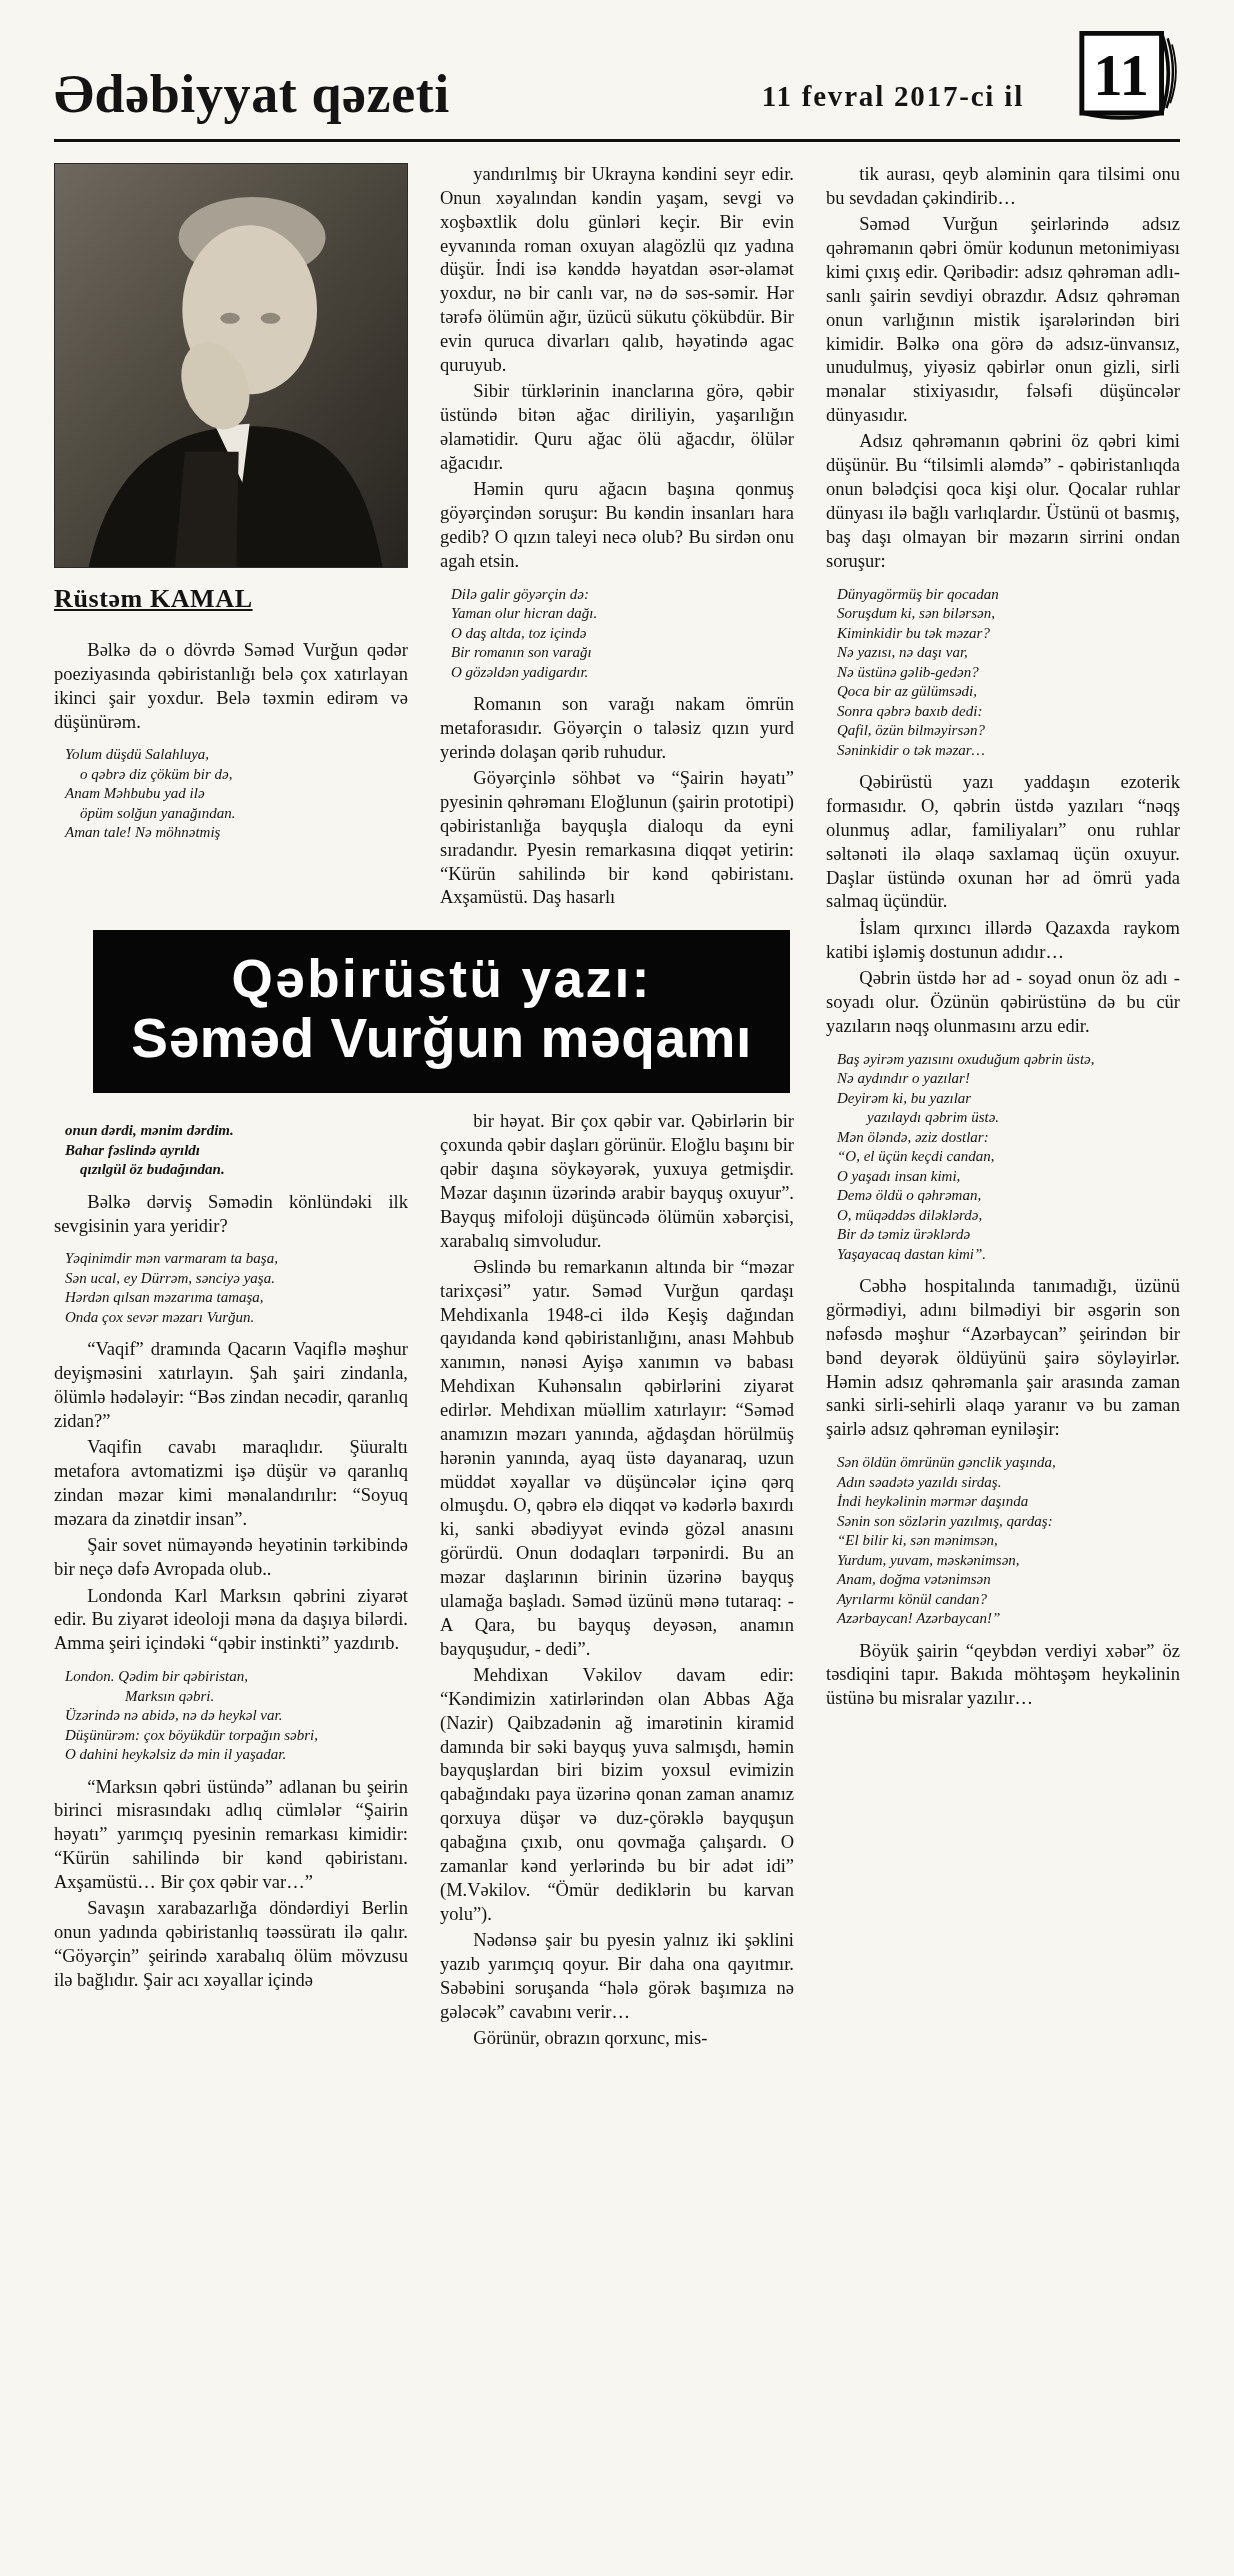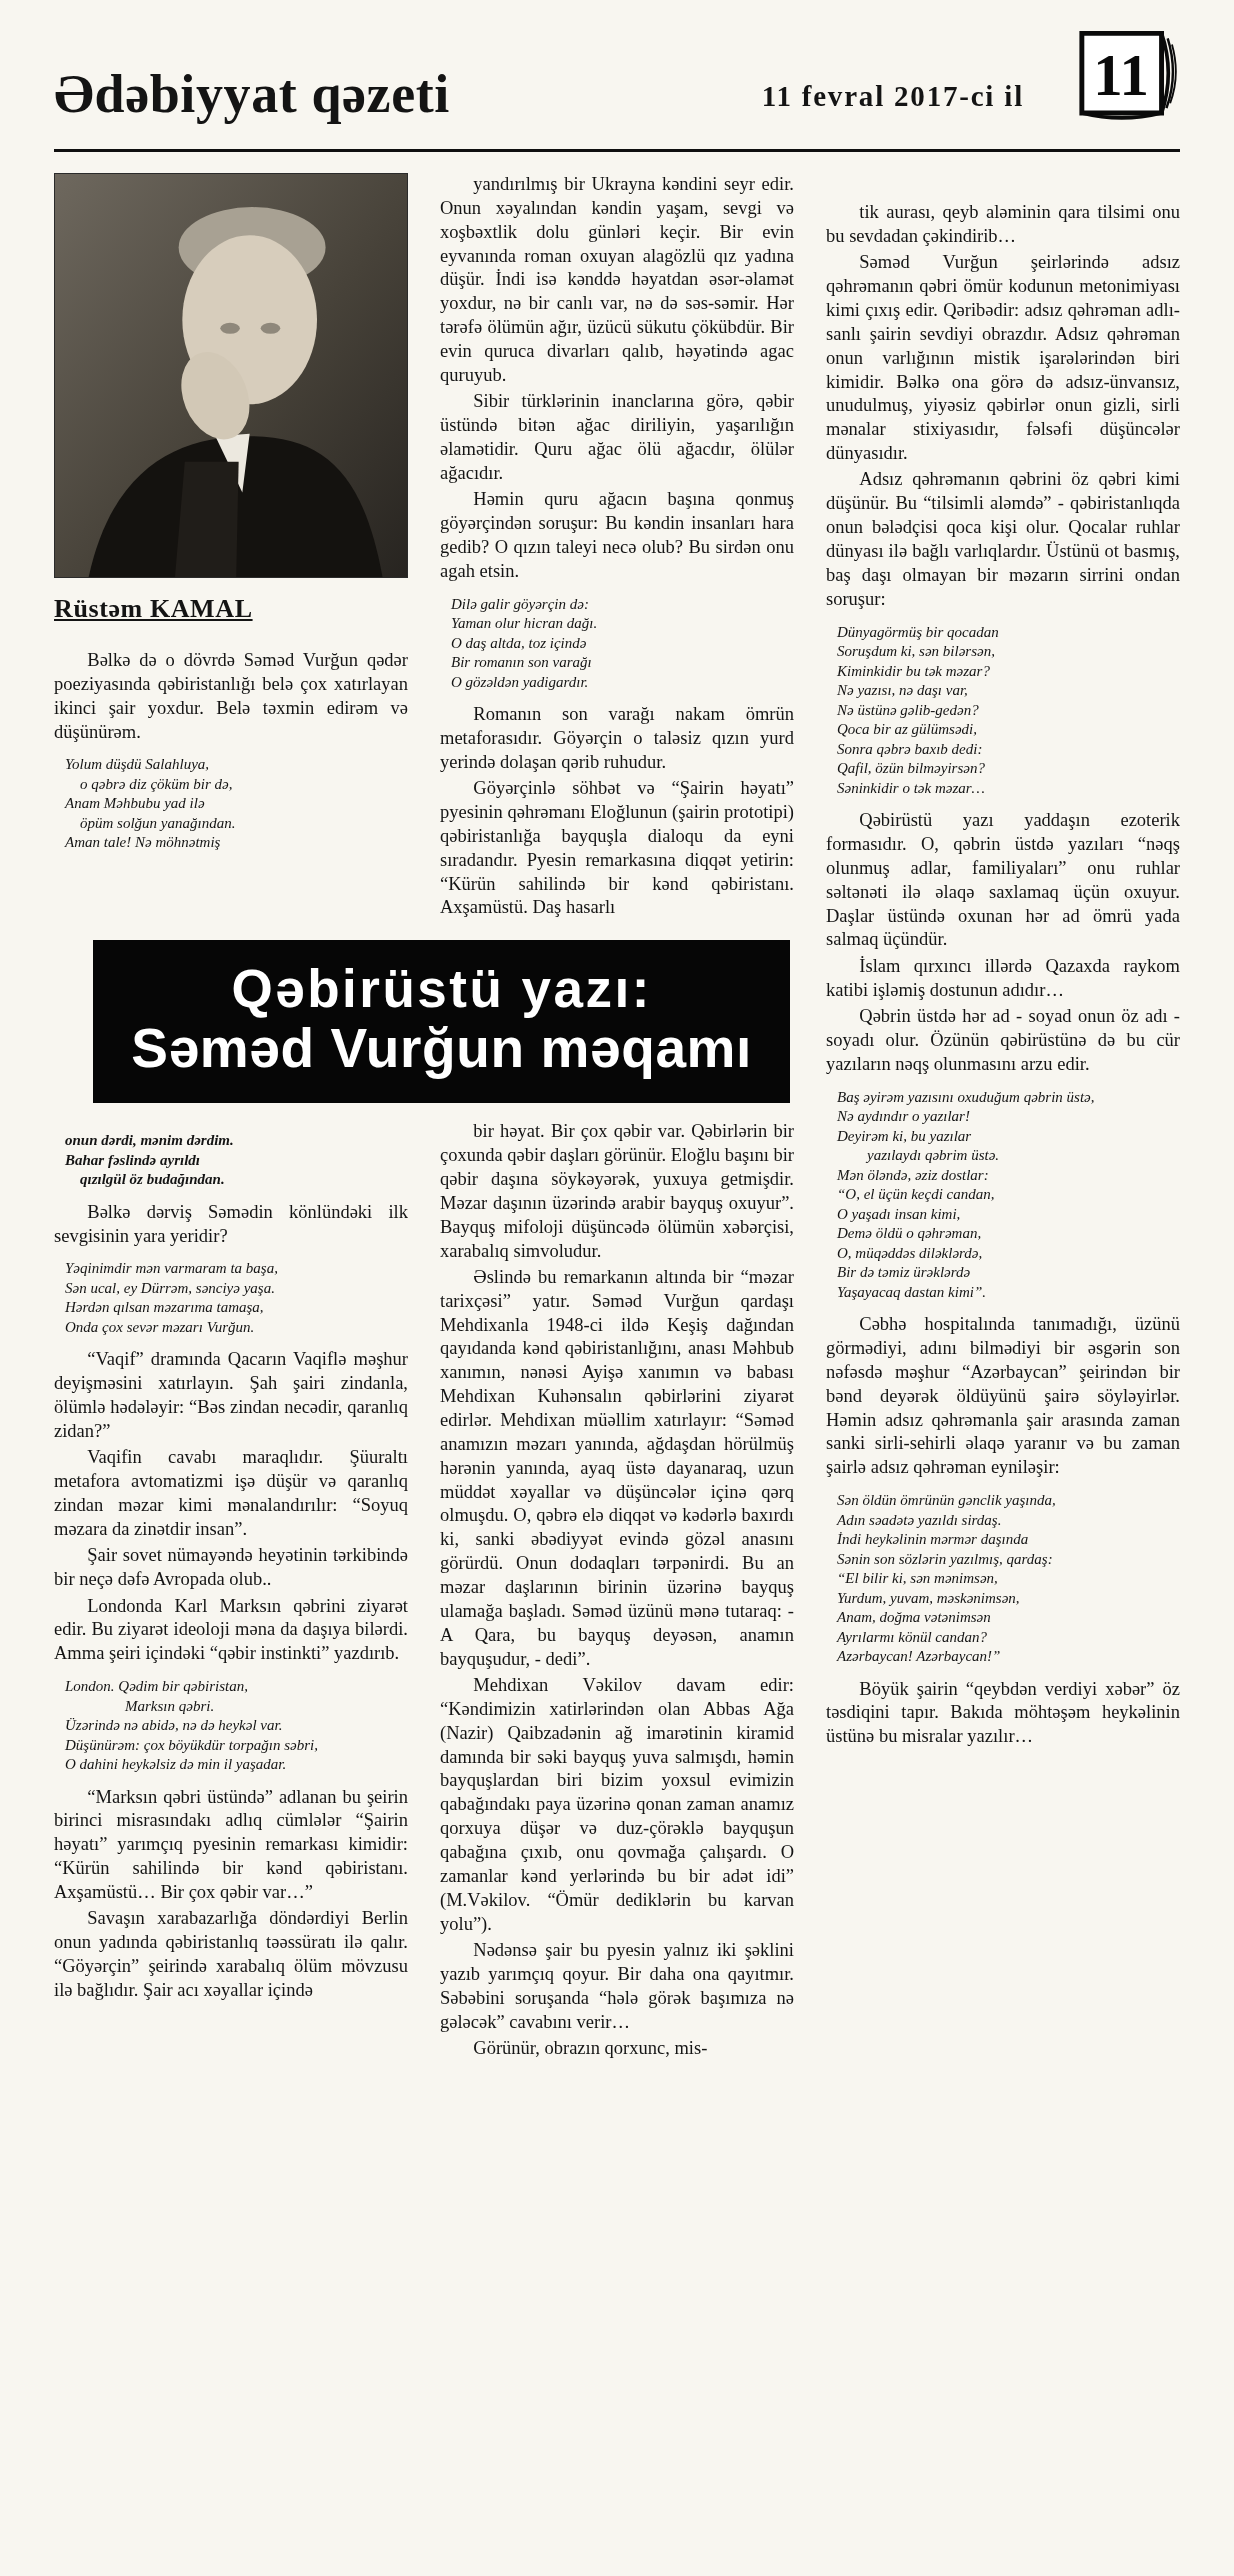--- a/index.html
+++ b/index.html
@@ -6,34 +6,34 @@
   html,body { background:#cfccc4; }
   .page {
     width:1234px; height:2576px; margin:0 auto; position:relative;
     background:#f8f6f0; color:#141414;
     font-family:"Liberation Serif","DejaVu Serif",serif;
     padding:26px 54px 31px; overflow:hidden;
   }
   
   .header {
     display:flex; align-items:flex-end; justify-content:space-between;
-    border-bottom:3.7px solid #101010; padding-bottom:20px;
+    border-bottom:3.7px solid #101010; padding-bottom:10px;
   }
   .masthead { font-size:54px; font-weight:bold; letter-spacing:0.6px; padding-bottom:3.7px; }
   .header-right { display:flex; align-items:flex-end; gap:48px; }
   .issue-date { font-size:29px; font-weight:bold; letter-spacing:1.8px; padding-bottom:16px; white-space:nowrap; }
   .page-badge { width:108px; height:103px; }
   .page-badge svg { display:block; width:100%; height:100%; }
   
   .body-grid {
     display:grid; grid-template-columns:1fr 1fr 1fr; column-gap:32px; margin-top:21px;
   }
   .col-left-top  { grid-column:1; grid-row:1; }
   .col-mid-top   { grid-column:2; grid-row:1; }
-  .col-right     { grid-column:3; grid-row:1 / span 3;margin-top:28px; }
+  .col-right     { grid-column:3; grid-row:1 / span 3; }
   .col-left-bot  { grid-column:1; grid-row:3; }
   .col-mid-bot   { grid-column:2; grid-row:3; }
   
   .photo-frame {
     width:100%; height:405px; border:1.8px solid #2b2b2b; background:#433f39; overflow:hidden;
   }
   .photo-frame svg { width:100%; height:100%; display:block; }
   .author-name {
     font-size:26px; font-weight:bold; text-decoration:underline;
     margin:16px 0 25px; letter-spacing:0.6px;

